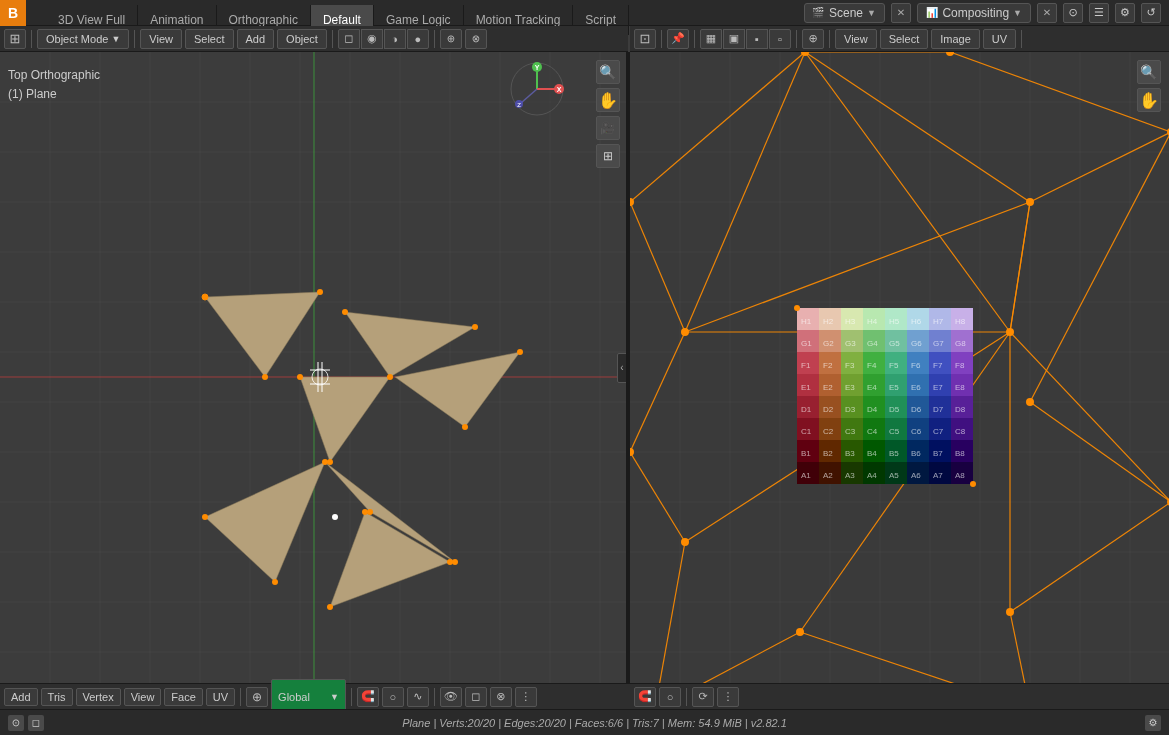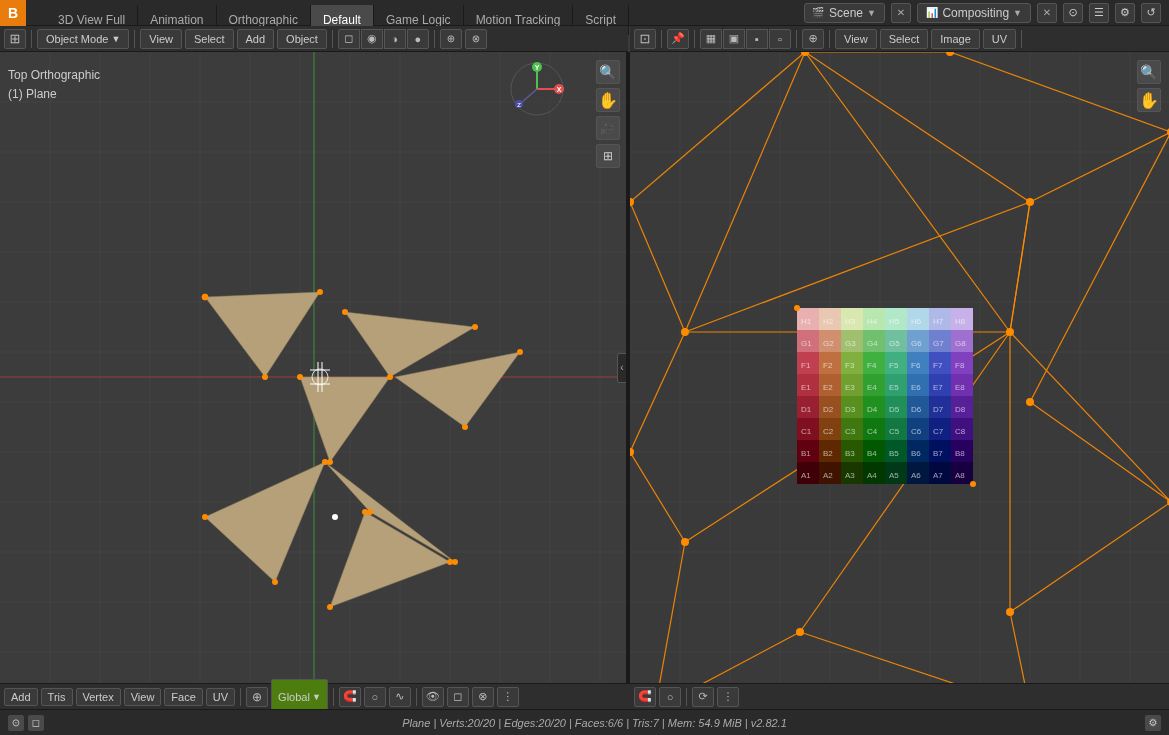--- a/index.html
+++ b/index.html
@@ -215,29 +215,29 @@
       display: flex;
       align-items: center;
       cursor: pointer;
       color: #ccc;
       font-size: 11px;
     }
 
     .select-dropdown {
       padding: 0 6px;
       height: 36px;
-      background: #4d7c0f;
+      background: #15803d;
       border: 1px solid #555;
       border-radius: 2px;
       display: flex;
       align-items: center;
       cursor: pointer;
       color: #ccc;
       font-size: 11px;
-      gap: 2px;
+      gap: 20px;
     }
 
     
     #status-bar {
       position: absolute;
       bottom: 0;
       left: 0;
       right: 0;
       height: 26px;
       background: #2a2a2a;

